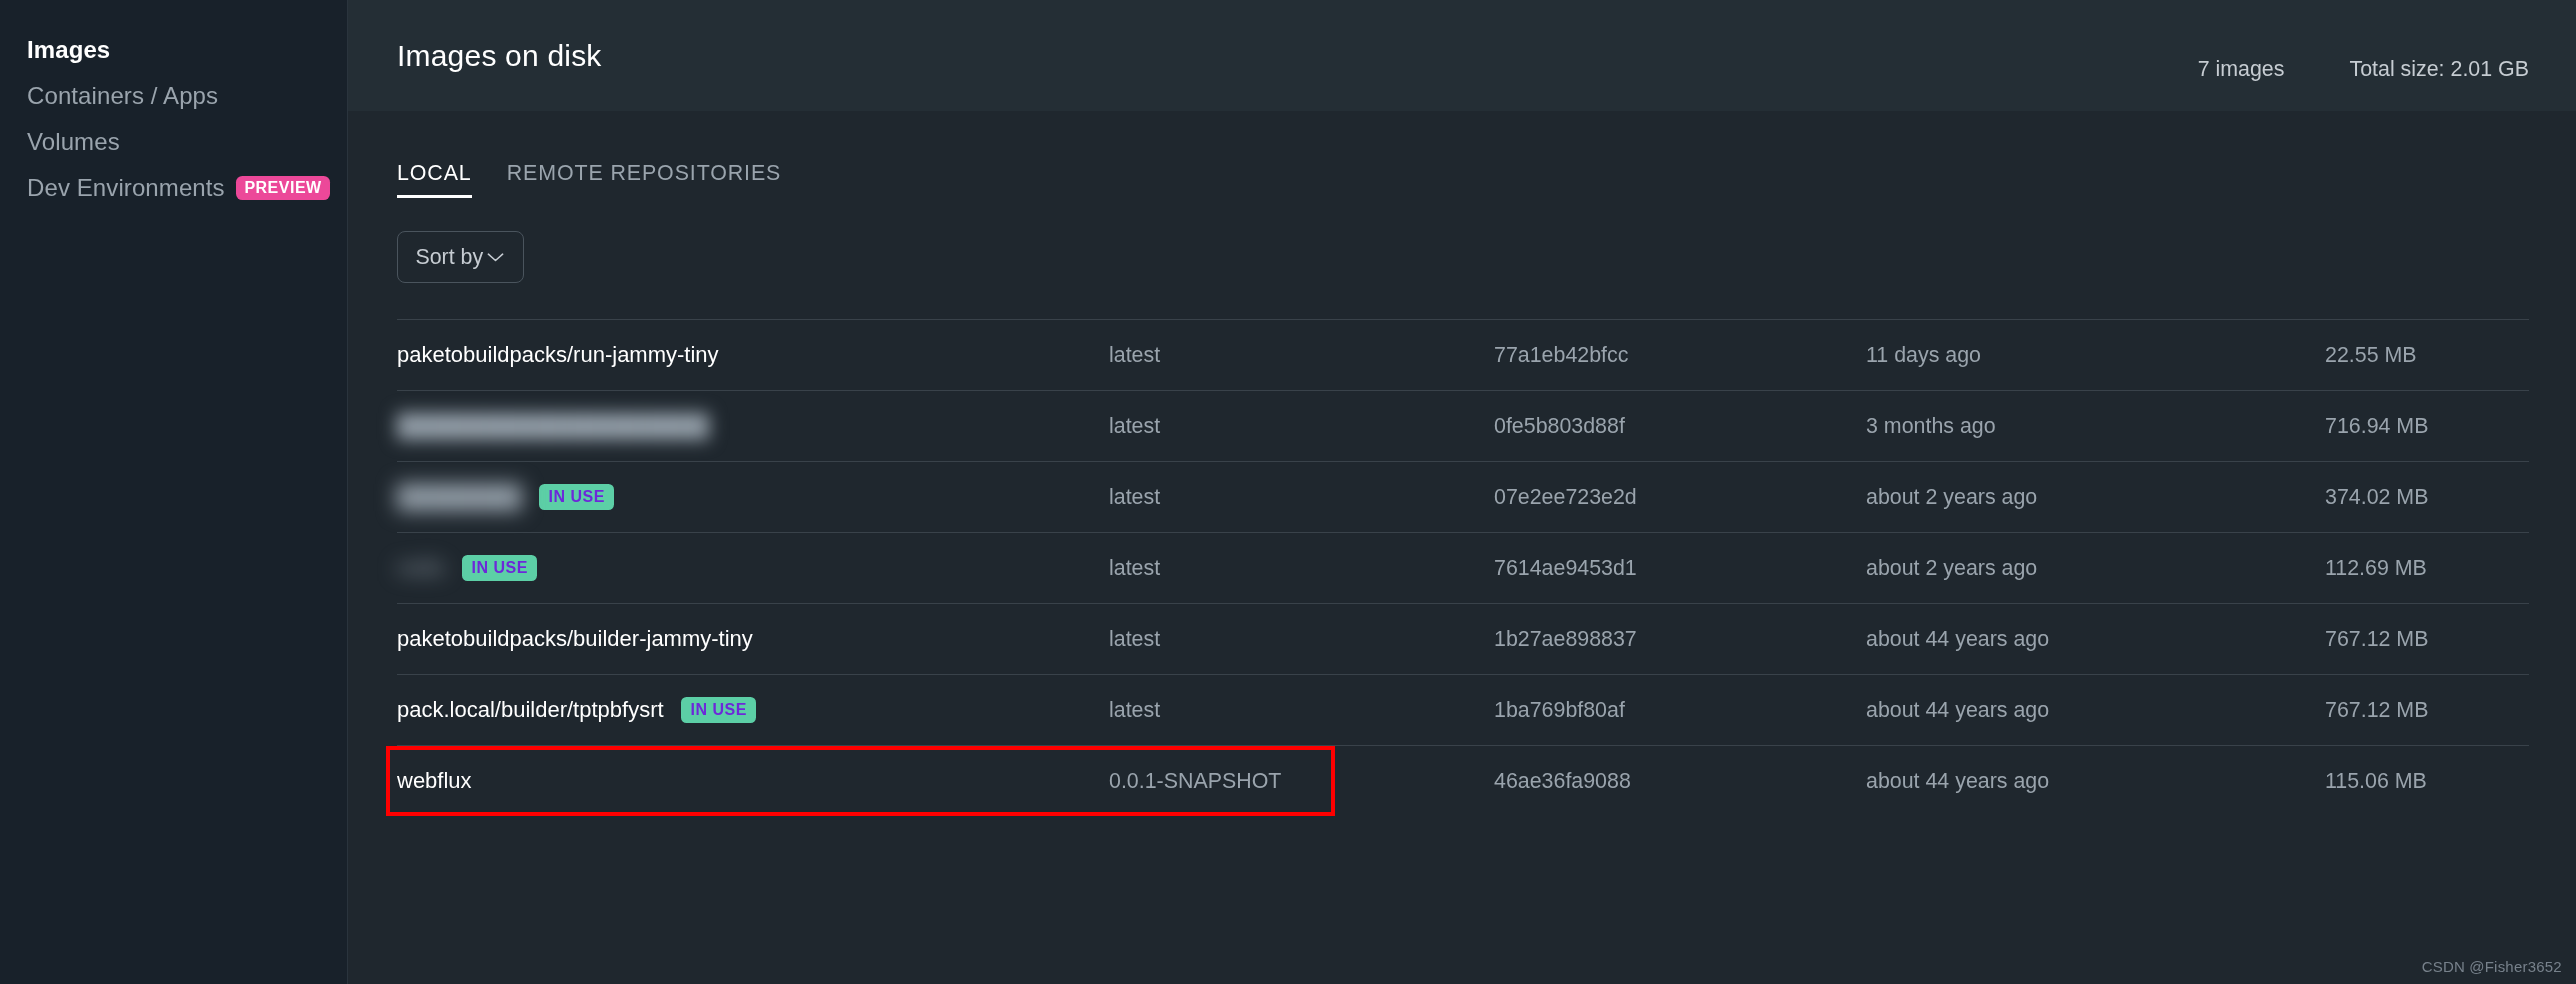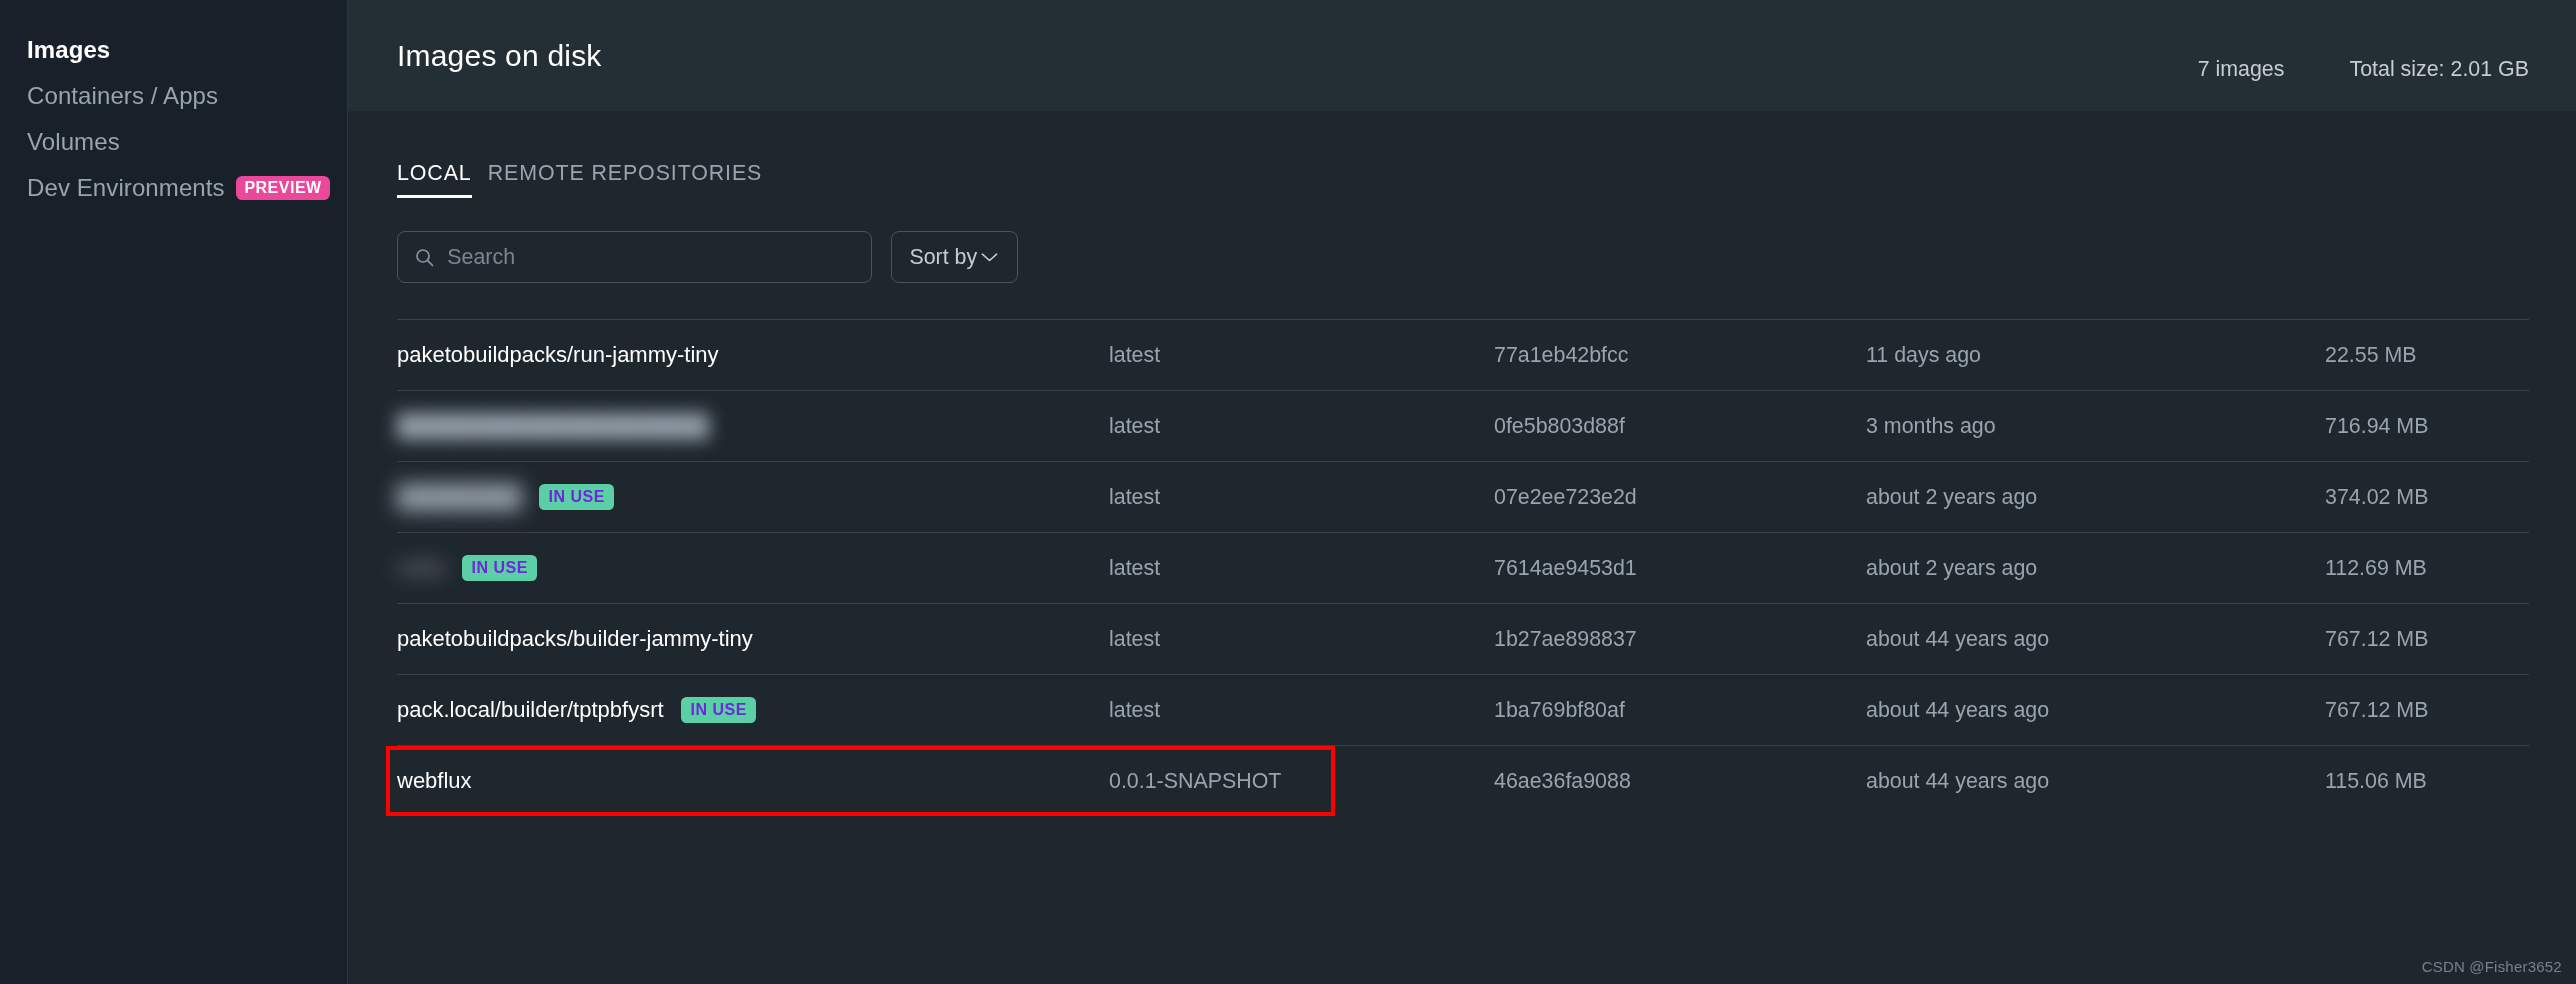--- a/index.html
+++ b/index.html
@@ -52,21 +52,21 @@
     display: flex;
     align-items: center;
     padding: 0 47px 0 49px;
   }
   .page-title { font-size: 30px; color: #ffffff; font-weight: normal; letter-spacing: 0.2px; }
   .header-spacer { flex: 1 1 auto; }
   .header-stat { font-size: 21.4px; color: #c6ccd2; margin-left: 65px; white-space: nowrap; margin-top: 27px; }
 
   .content { flex: 1 1 auto; background: #1f272e; padding: 0 47px 0 49px; position: relative; }
 
-  .tabs { display: flex; align-items: flex-end; gap: 16px; height: 87px; padding-top: 35px; }
+  .tabs { display: flex; align-items: flex-end; gap: 35px; height: 87px; padding-top: 35px; }
   .tab {
     font-size: 21.4px;
     letter-spacing: 0.9px;
     color: #9aa4ad;
     padding-bottom: 9.5px;
     border-bottom: 3.2px solid transparent;
     white-space: nowrap;
   }
   .tab.active { color: #ffffff; border-bottom-color: #ffffff; }
 
@@ -170,27 +170,20 @@
     </header>
 
     <div class="content">
 
       <div class="tabs">
         <div class="tab active">LOCAL</div>
         <div class="tab">REMOTE REPOSITORIES</div>
       </div>
 
       <div class="toolbar">
-        <div class="search-box">
-          <svg width="20.6" height="20.6" viewBox="0 0 24 24" fill="none" stroke="#8a939d" stroke-width="2">
-            <circle cx="10.5" cy="10.5" r="7"></circle>
-            <line x1="15.6" y1="15.6" x2="21.5" y2="21.5" stroke-linecap="round"></line>
-          </svg>
-          <span class="search-ph">Search</span>
-        </div>
         <div class="sort-box">
           <span class="sort-label">Sort by</span>
           <svg width="19" height="12.7" viewBox="0 0 24 16" fill="none" stroke="#c6ccd2" stroke-width="2">
             <polyline points="3,4 12,12 21,4" stroke-linecap="round" stroke-linejoin="round"></polyline>
           </svg>
         </div>
       </div>
 
       <div class="table">
 

